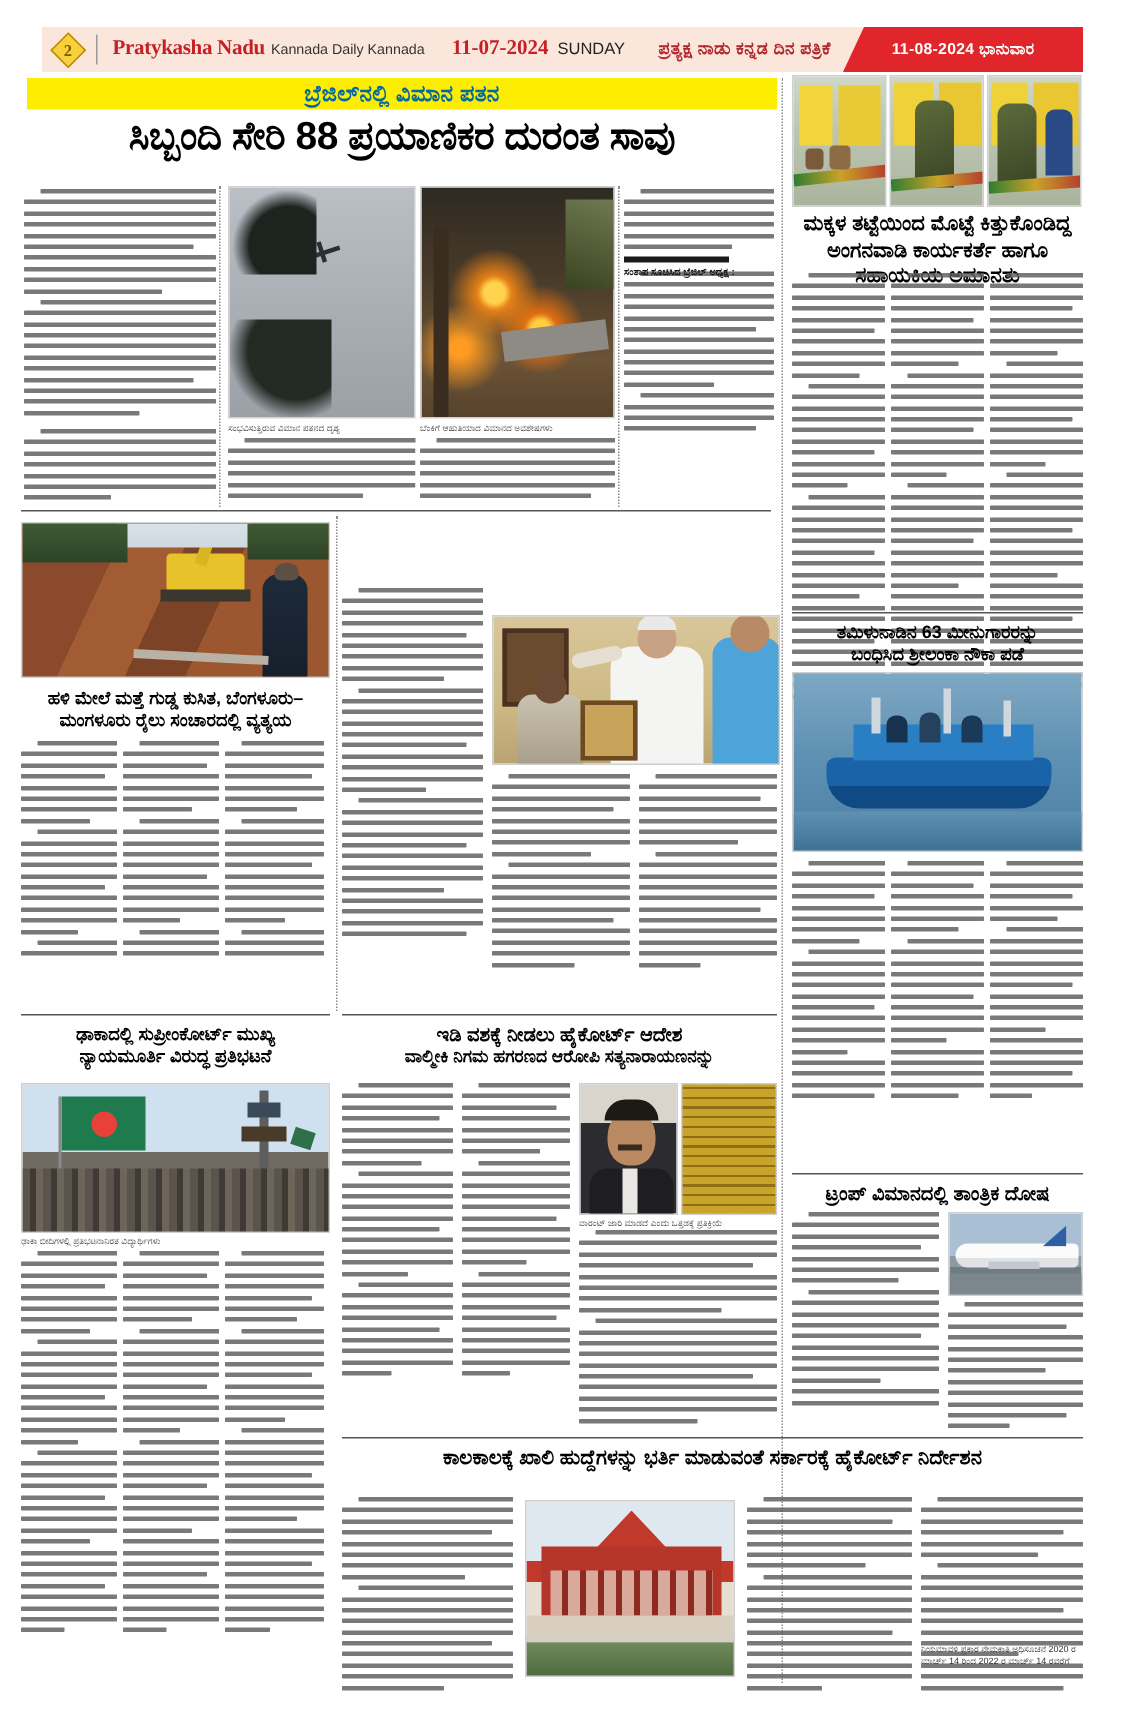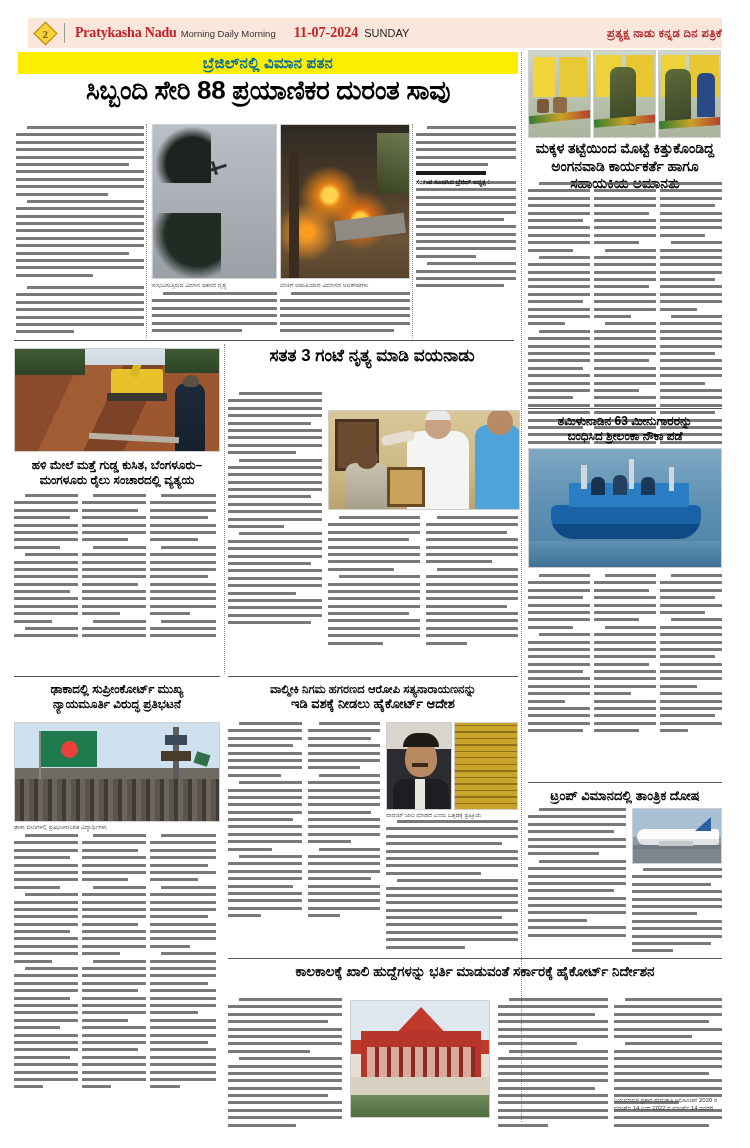--- a/index.html
+++ b/index.html
@@ -121,24 +121,27 @@
 <body>
 
 <div class="masthead">
   <div class="page-badge">
     <div class="diamond">
         <span>2</span>
       </div>
   </div>
   <div class="mh-divider"></div>
   <div class="mh-title">Pratykasha Nadu</div>
-  <div class="mh-sub">Morning Daily Morning</div>
+  <div class="mh-sub">Kannada Daily Kannada</div>
   <div class="mh-date">11-07-2024</div>
   <div class="mh-day">SUNDAY</div>
   <div class="mh-kn">ಪ್ರತ್ಯಕ್ಷ ನಾಡು ಕನ್ನಡ ದಿನ ಪತ್ರಿಕೆ</div>
+  <div class="mh-redbar">
+    <span>11-08-2024 ಭಾನುವಾರ</span>
+  </div>
 </div>
 
 <div style="position:absolute;left:18px;top:52px;width:500px;">
   <div class="kicker-yellow">ಬ್ರೆಜಿಲ್‌ನಲ್ಲಿ ವಿಮಾನ ಪತನ</div>
 </div>
 <div style="position:absolute;left:12px;top:76px;width:512px;">
   <div class="head-xl">ಸಿಬ್ಬಂದಿ ಸೇರಿ 88 ಪ್ರಯಾಣಿಕರ ದುರಂತ ಸಾವು</div>
 </div>
 
 <div class="photo sky" style="left:152px;top:124px;width:125px;height:155px;">
@@ -465,21 +468,20 @@
     <div class="tl w100"></div>
     <div class="tl w100"></div>
     <div class="tl w100"></div>
   <div class="tl w60"></div>
     <div class="tl ind w95"></div>
     <div class="tl w100"></div>
     <div class="tl w100"></div>
 </div>
 
 <div style="position:absolute;left:226px;top:346px;width:292px;">
-  <div class="head-lg">ಸತತ 3 ಗಂಟೆ ನೃತ್ಯ ಮಾಡಿ ವಯನಾಡು</div>
 </div>
 
 <div class="photo roomwall" style="left:328px;top:410px;width:192px;height:100px;">
   <div class="fig" style="left:6px;top:8px;width:44px;height:52px;background:#6b4b2e;border:3px solid #4a3120;"></div>
   <div class="fig" style="left:16px;top:52px;width:44px;height:48px;background:linear-gradient(180deg,#c9c2ae,#a89f8b);border-radius:10px 10px 0 0;"></div>
   <div class="fig" style="left:27px;top:36px;width:22px;height:22px;background:#6a4a32;border-radius:50%;"></div>
   <div class="fig" style="left:78px;top:20px;width:62px;height:80px;background:#f4f4f2;border-radius:14px 14px 0 0;"></div>
   <div class="fig" style="left:96px;top:2px;width:26px;height:26px;background:#c9a183;border-radius:50%;"></div>
   <div class="fig" style="left:96px;top:-1px;width:26px;height:10px;background:#e9e9e9;border-radius:12px 12px 0 0;"></div>
   <div class="fig" style="left:52px;top:22px;width:34px;height:10px;background:#e6ded0;border-radius:5px;transform:rotate(-12deg);"></div>
@@ -775,22 +777,22 @@
     <div class="tl w100"></div>
     <div class="tl w100"></div>
     <div class="tl w100"></div>
   <div class="tl w100"></div>
     <div class="tl w100"></div>
     <div class="tl w45"></div>
 </div>
 
 <div class="rule-solid" style="position:absolute;left:228px;top:676px;width:290px;"></div>
 <div style="position:absolute;left:226px;top:682px;width:294px;">
+  <div class="head-sm" style="font-size:13px;">ಇಡಿ ವಶಕ್ಕೆ ನೀಡಲು ಹೈಕೋರ್ಟ್ ಆದೇಶ</div>
   <div class="head-sm" style="font-size:11.5px;">ವಾಲ್ಮೀಕಿ ನಿಗಮ ಹಗರಣದ ಆರೋಪಿ ಸತ್ಯನಾರಾಯಣನನ್ನು</div>
-  <div class="head-sm" style="font-size:13px;">ಇಡಿ ವಶಕ್ಕೆ ನೀಡಲು ಹೈಕೋರ್ಟ್ ಆದೇಶ</div>
 </div>
 <div class="photo" style="left:386px;top:722px;width:66px;height:88px;background:linear-gradient(180deg,#d9d4cc 0 30%, #2c2c30 30% 100%);">
   <div class="fig" style="left:18px;top:16px;width:32px;height:38px;background:#b98a62;border-radius:50% 50% 44% 44%;"></div>
   <div class="fig" style="left:16px;top:10px;width:36px;height:14px;background:#1d1a16;border-radius:16px 16px 0 0;"></div>
   <div class="fig" style="left:25px;top:40px;width:16px;height:4px;background:#3a2a1e;"></div>
   <div class="fig" style="left:6px;top:56px;width:56px;height:32px;background:#1e1e22;border-radius:12px 12px 0 0;"></div>
   <div class="fig" style="left:28px;top:56px;width:10px;height:32px;background:#e9e7e2;"></div>
 </div>
 <div class="photo goldbars" style="left:454px;top:722px;width:64px;height:88px;"></div>
 <div class="cap" style="left:386px;top:812px;width:132px;">ವಾರಂಟ್ ಜಾರಿ ಮಾಡದೆ ಎಂದು ಒತ್ತಡಕ್ಕೆ ಪ್ರತಿಕ್ರಿಯೆ</div>

